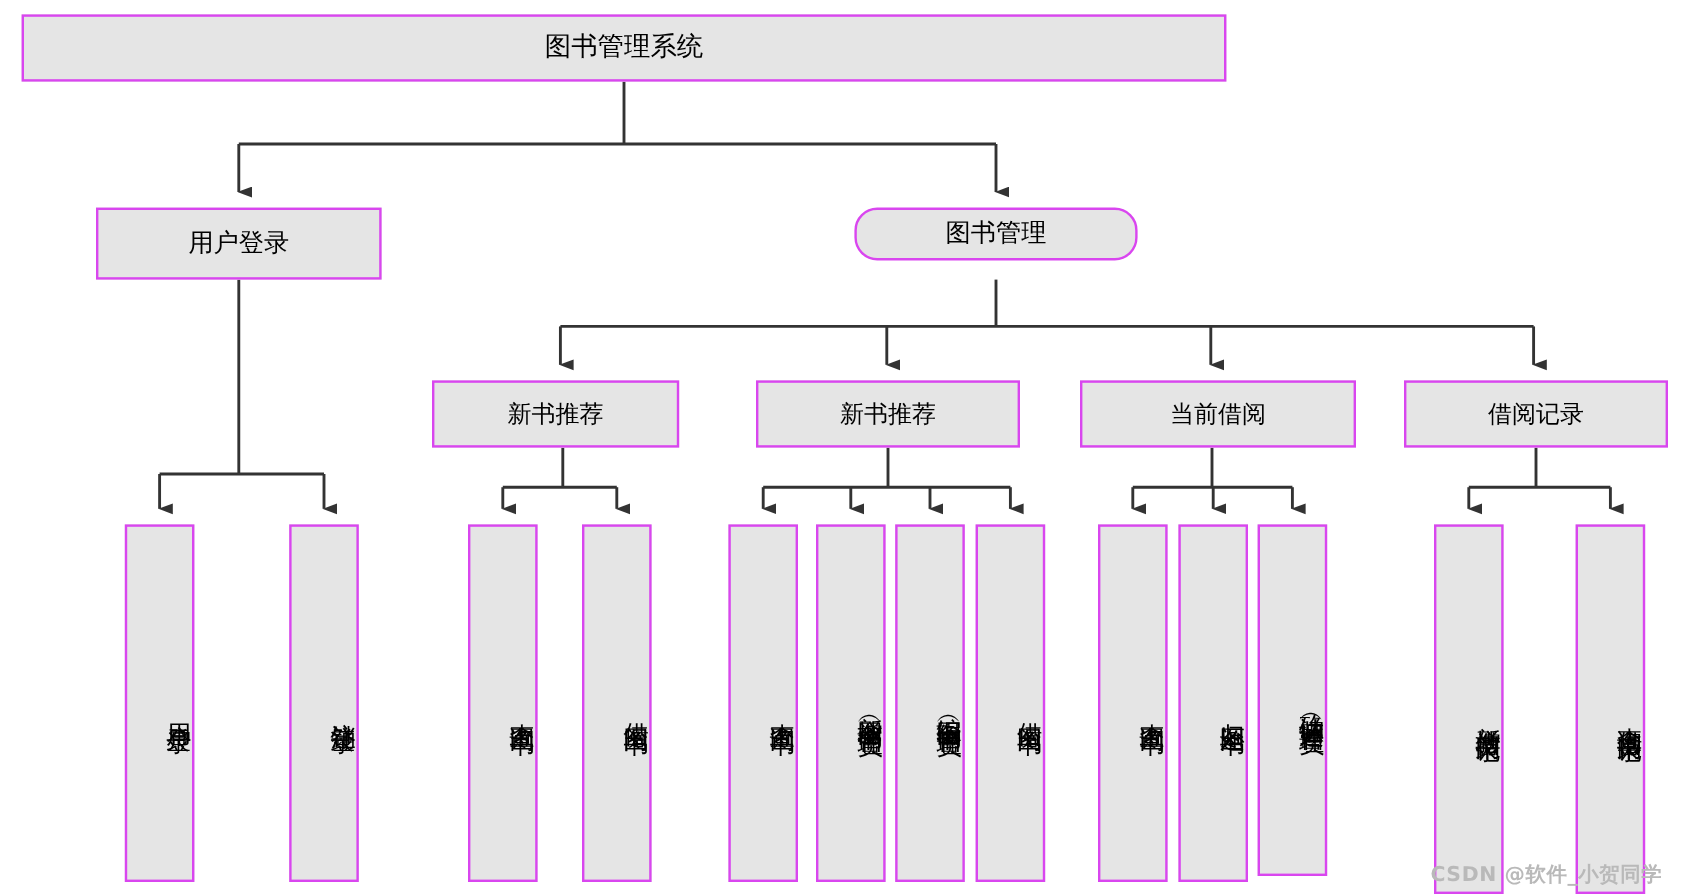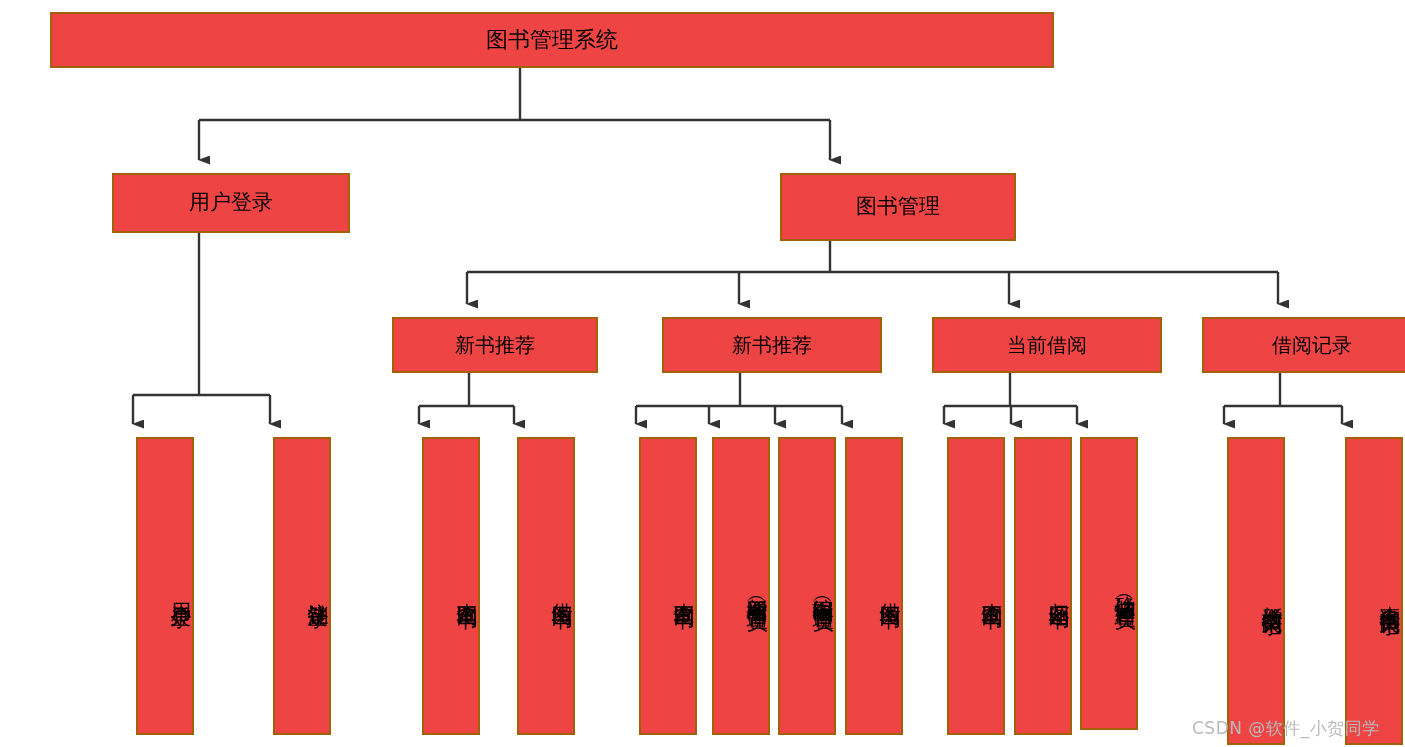--- a/index.html
+++ b/index.html
@@ -19,47 +19,47 @@
     position: absolute;
     left: 0;
     top: 0;
     width: 1405px;
     height: 747px;
     pointer-events: none;
   }
   .node {
     position: absolute;
     box-sizing: border-box;
-    border: 2px solid #a16207;
-    background: #ef4444;
+    border: 2px solid #d946ef;
+    background: #e5e5e5;
     display: flex;
     align-items: center;
     justify-content: center;
     color: #000000;
     line-height: 1.12;
-    margin-left: 32px;
   }
   .node.lvl0 { font-size: 22px; }
   .node.lvl1 { font-size: 21px; }
   .node.lvl2 { font-size: 20px; }
   .node.leaf {
     font-size: 21px;
     writing-mode: vertical-rl;
     text-orientation: upright;
     letter-spacing: 2px;
     padding-top: 8px;
     align-items: flex-start;
     justify-content: center;
   }
   .watermark {
     position: absolute;
     font-size: 17px;
     color: #b9b9b9;
     white-space: nowrap;
     letter-spacing: 0.5px;
+    font-weight: bold;
   }
 </style>
 </head>
 <body>
 
 <div id="canvas">
 
   <svg id="wires" viewBox="0 0 1405 747" xmlns="http://www.w3.org/2000/svg">
     <defs>
       <marker id="arrowhead" markerWidth="10" markerHeight="12" refX="4.5" refY="11" orient="auto" markerUnits="userSpaceOnUse">
@@ -103,21 +103,21 @@
       </g>
   </svg>
 
   <div id="nodes-layer">
       <div class="node lvl0" style="left: 18px; top: 12px; width: 1004px; height: 56px;">
         <span>图书管理系统</span>
       </div>
       <div class="node lvl1" style="left: 80px; top: 173px; width: 238px; height: 60px;">
         <span>用户登录</span>
       </div>
-      <div class="node lvl1" style="left: 748px; top: 173px; width: 236px; height: 68px;">
+      <div class="node lvl1" style="left: 712px; top: 173px; width: 236px; height: 44px; border-radius: 19px;">
         <span>图书管理</span>
       </div>
       <div class="node lvl2" style="left: 360px; top: 317px; width: 206px; height: 56px;">
         <span>新书推荐</span>
       </div>
       <div class="node lvl2" style="left: 630px; top: 317px; width: 220px; height: 56px;">
         <span>新书推荐</span>
       </div>
       <div class="node lvl2" style="left: 900px; top: 317px; width: 230px; height: 56px;">
         <span>当前借阅</span>

